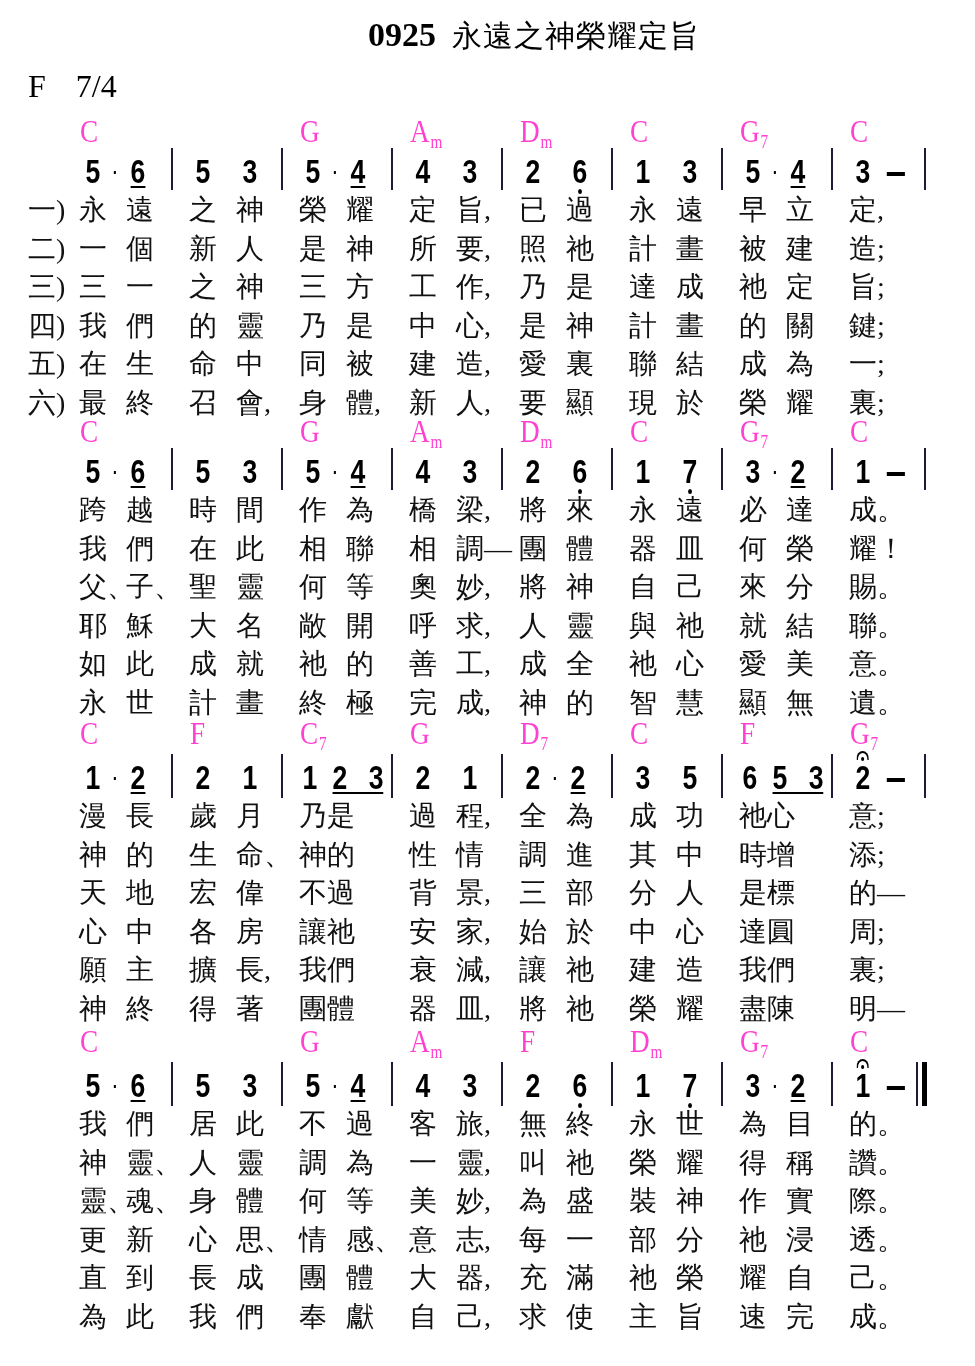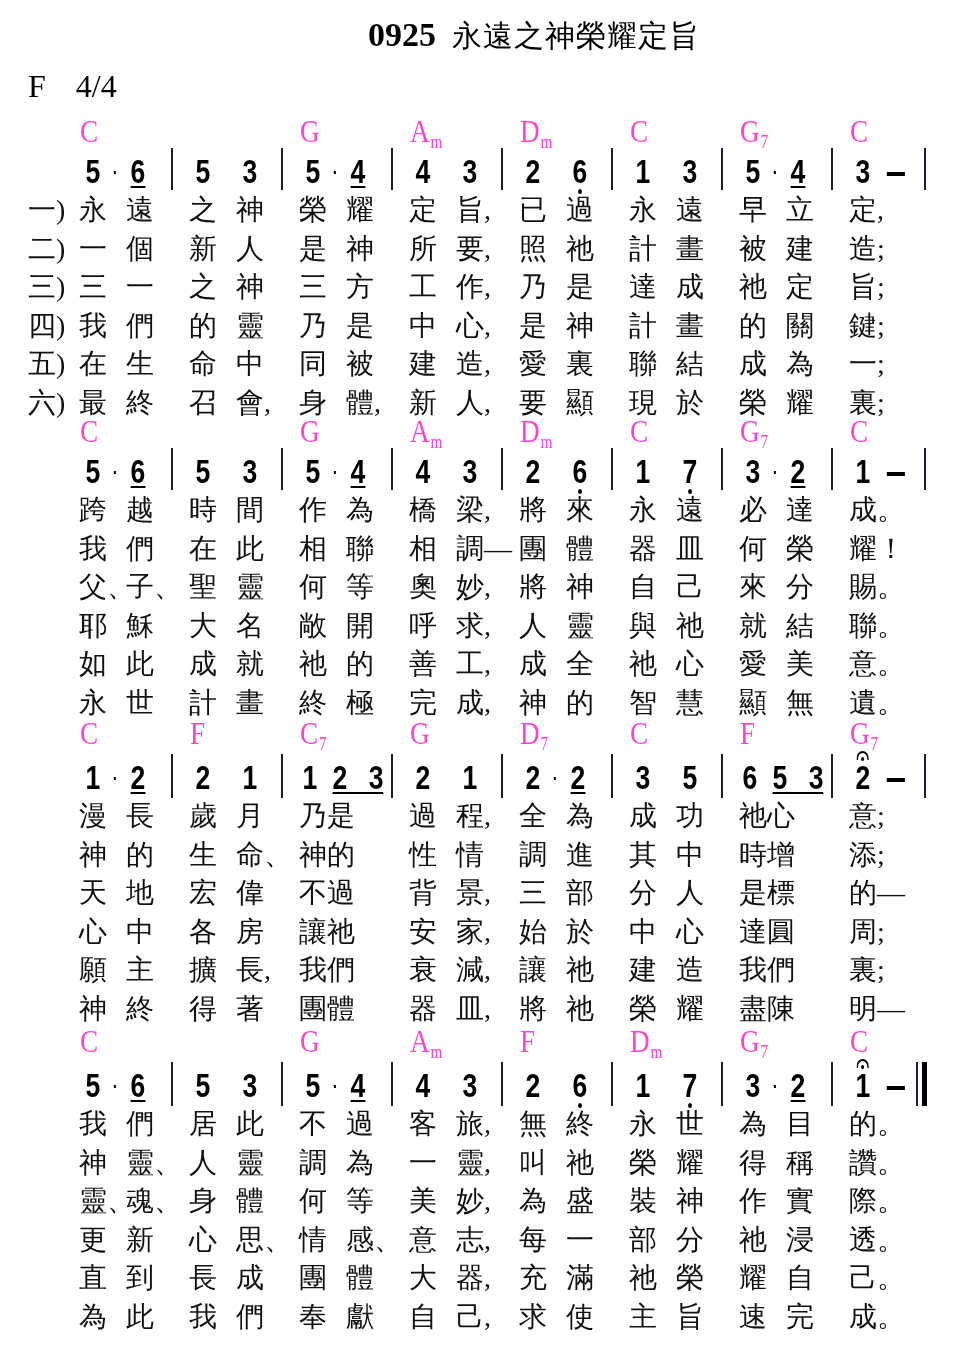--- a/index.html
+++ b/index.html
@@ -112,21 +112,21 @@
   }
 </style>
 </head>
 <body>
 
 <div id="page">
   <div class="title">
     <span class="title-num">0925</span><span class="title-text">永遠之神榮耀定旨</span>
   </div>
   <div class="key">
-    <span>F</span><span class="time">4/4</span>
+    <span>F</span><span class="time">7/4</span>
   </div>
   <div id="score">
       <div class="system" style="top: 118px;">
         <div class="chord-row">
           <div class="chord" style="left: 80px; color: rgb(255, 64, 208);"><span class="root">C</span></div>
           <div class="chord" style="left: 300px; color: rgb(255, 64, 208);"><span class="root">G</span></div>
           <div class="chord" style="left: 410px; color: rgb(255, 64, 208);"><span class="root">A</span><span class="q">m</span></div>
           <div class="chord" style="left: 520px; color: rgb(255, 64, 208);"><span class="root">D</span><span class="q">m</span></div>
           <div class="chord" style="left: 630px; color: rgb(255, 64, 208);"><span class="root">C</span></div>
           <div class="chord" style="left: 740px; color: rgb(255, 64, 208);"><span class="root">G</span><span class="q">7</span></div>

